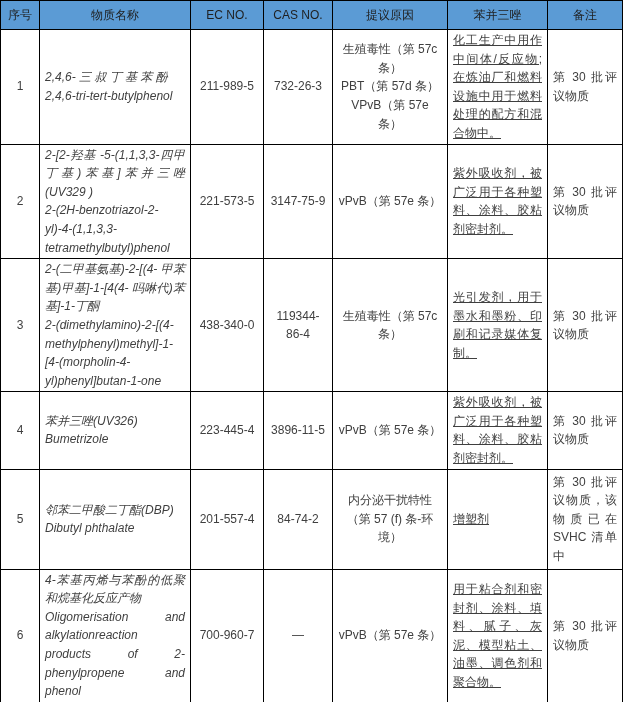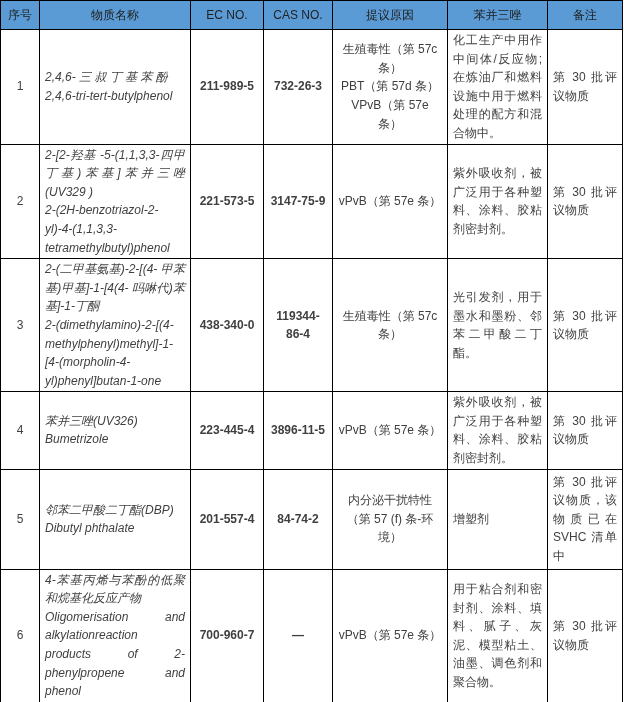--- a/index.html
+++ b/index.html
@@ -30,23 +30,23 @@
   col.w-no{width:39px;}
   col.w-name{width:151px;}
   col.w-ec{width:73px;}
   col.w-cas{width:69px;}
   col.w-reason{width:115px;}
   col.w-use{width:100px;}
   col.w-remark{width:75px;}
   td.c-no{text-align:center;}
   td.c-name{text-align:justify;text-justify:inter-ideograph;}
   td.c-name .nm{overflow-wrap:anywhere;text-align:justify;font-style:italic;}
-  td.c-ec,td.c-cas{text-align:center;overflow-wrap:anywhere;font-weight:bold;}
+  td.c-ec,td.c-cas{text-align:center;overflow-wrap:anywhere;}
   td.c-reason{text-align:center;white-space:pre-line;}
-  td.c-use{text-align:justify;text-justify:inter-ideograph;}
+  td.c-use{text-align:justify;text-justify:inter-ideograph;text-decoration:underline;}
   td.c-remark{text-align:justify;text-justify:inter-ideograph;}
   td.center-cell{}
   tr.r1{height:95px;}
   tr.r2{height:94px;}
   tr.r3{height:128px;}
   tr.r4{height:68px;}
   tr.r5{height:100px;}
   tr.r6{height:114px;}
 </style>
 </head>
@@ -103,21 +103,21 @@
       </tr>
       <tr class="r3">
         <td class="c-no">3</td>
         <td class="c-name">
           <div class="nm">2-(二甲基氨基)-2-[(4- 甲苯基)甲基]-1-[4(4- 吗啉代)苯基]-1-丁酮</div>
           <div class="nm">2-(dimethylamino)-2-[(4-methylphenyl)methyl]-1-[4-(morpholin-4-yl)phenyl]butan-1-one</div>
         </td>
         <td class="c-ec">438-340-0</td>
         <td class="c-cas">119344-86-4</td>
         <td class="c-reason">生殖毒性（第 57c 条）</td>
-        <td class="c-use">光引发剂，用于墨水和墨粉、邻苯二甲酸二丁酯。</td>
+        <td class="c-use">光引发剂，用于墨水和墨粉、印刷和记录媒体复制。</td>
         <td class="c-remark">第 30 批评议物质</td>
       </tr>
       <tr class="r4">
         <td class="c-no">4</td>
         <td class="c-name">
           <div class="nm">苯并三唑(UV326)</div>
           <div class="nm">Bumetrizole</div>
         </td>
         <td class="c-ec">223-445-4</td>
         <td class="c-cas">3896-11-5</td>

